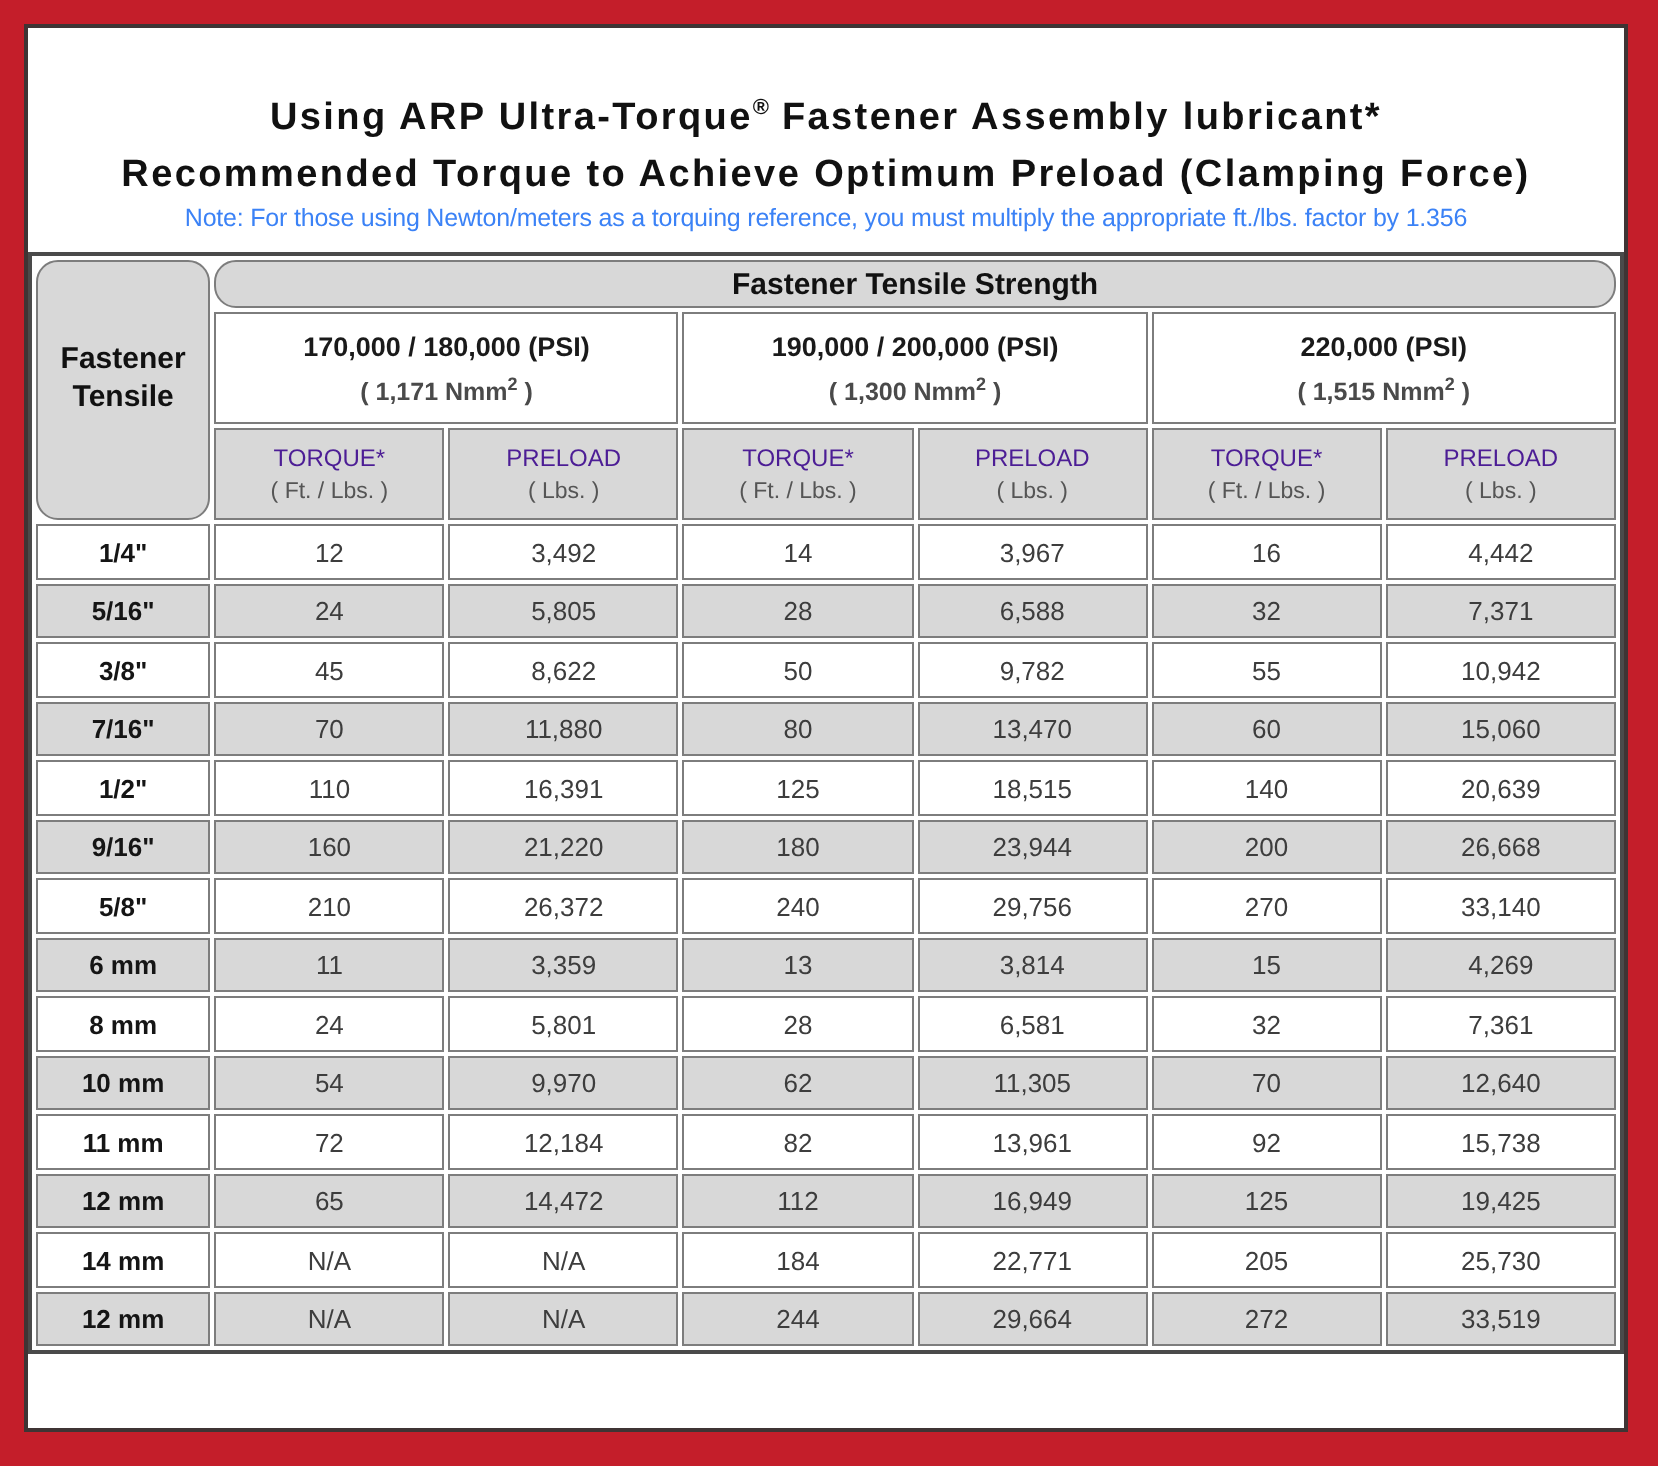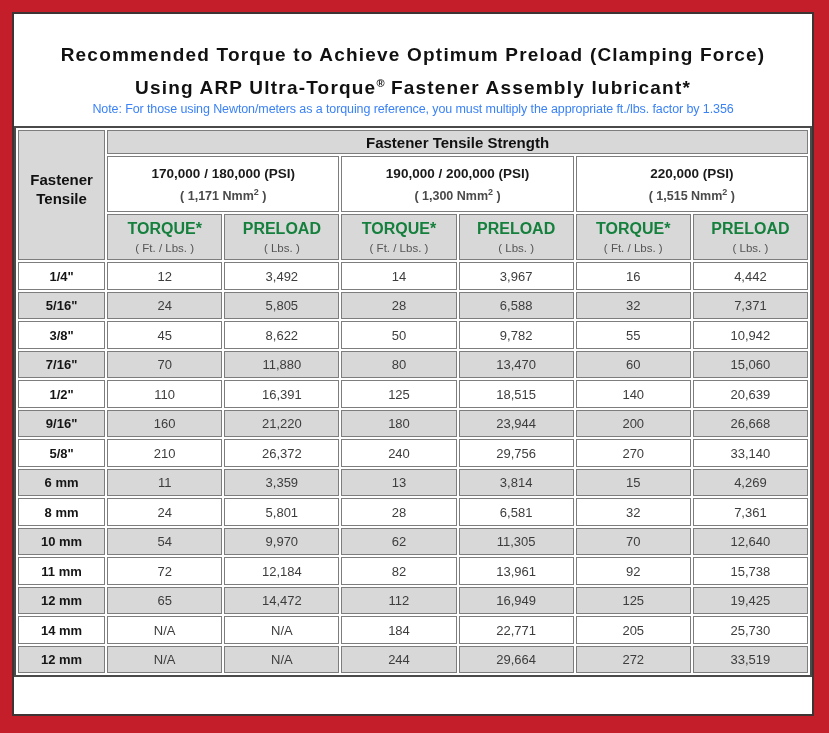--- a/index.html
+++ b/index.html
@@ -51,51 +51,51 @@
     text-align: center;
     vertical-align: middle;
     overflow: hidden;
   }
   col.diam-col { width: 11.2%; }
   col.data-col { width: 14.8%; }
 
   .gray  { background: #d8d8d8; }
   .white { background: #ffffff; margin-top: 32px; }
 
-  tr.group-row td { height: 24px; font-size: 15px; font-weight: bold; color: #111; }
+  tr.group-row td { height: 24px; font-size: 15px; font-weight: bold; color: #111; border-radius: 11px; }
   tr.psi-row td   { height: 56px; }
   tr.units-row td { height: 46px; }
 
   .psi-main { font-size: 13.5px; font-weight: bold; color: #1a1a1a; }
   .psi-sub  { font-size: 12.5px; color: #4a4a4a; margin-top: 6px; font-weight: bold; }
   .psi-sub sup { font-size: 9px; }
 
-  .unit-main { font-size: 16px; font-weight: bold; color: #15803d; }
+  .unit-main { font-size: 12px; font-weight: normal; color: #4c1d95; }
   .unit-sub  { font-size: 11.5px; color: #555; margin-top: 4px; }
 
   td.corner {
     vertical-align: bottom;
     font-size: 15px;
     font-weight: bold;
     color: #111;
     line-height: 19px;
     padding-bottom: 13px;
   }
 
   tbody td { height: 27.5px; font-size: 13px; color: #3d3d3d; }
   tbody td.diam { font-weight: bold; color: #151515; font-size: 13px; }
 </style>
 </head>
 <body>
 
 <div class="frame">
 
   <div class="title-block">
+    <div class="title-line"><span>Using ARP Ultra-Torque</span><sup>®</sup><span> Fastener Assembly lubricant*</span></div>
     <div class="title-line">Recommended Torque to Achieve Optimum Preload (Clamping Force)</div>
-    <div class="title-line"><span>Using ARP Ultra-Torque</span><sup>®</sup><span> Fastener Assembly lubricant*</span></div>
     <div class="note-line">Note: For those using Newton/meters as a torquing reference, you must multiply the appropriate ft./lbs. factor by 1.356</div>
   </div>
 
   <table class="torque">
     <colgroup>
       <col class="diam-col">
       <col class="data-col">
         <col class="data-col">
       <col class="data-col">
         <col class="data-col">

